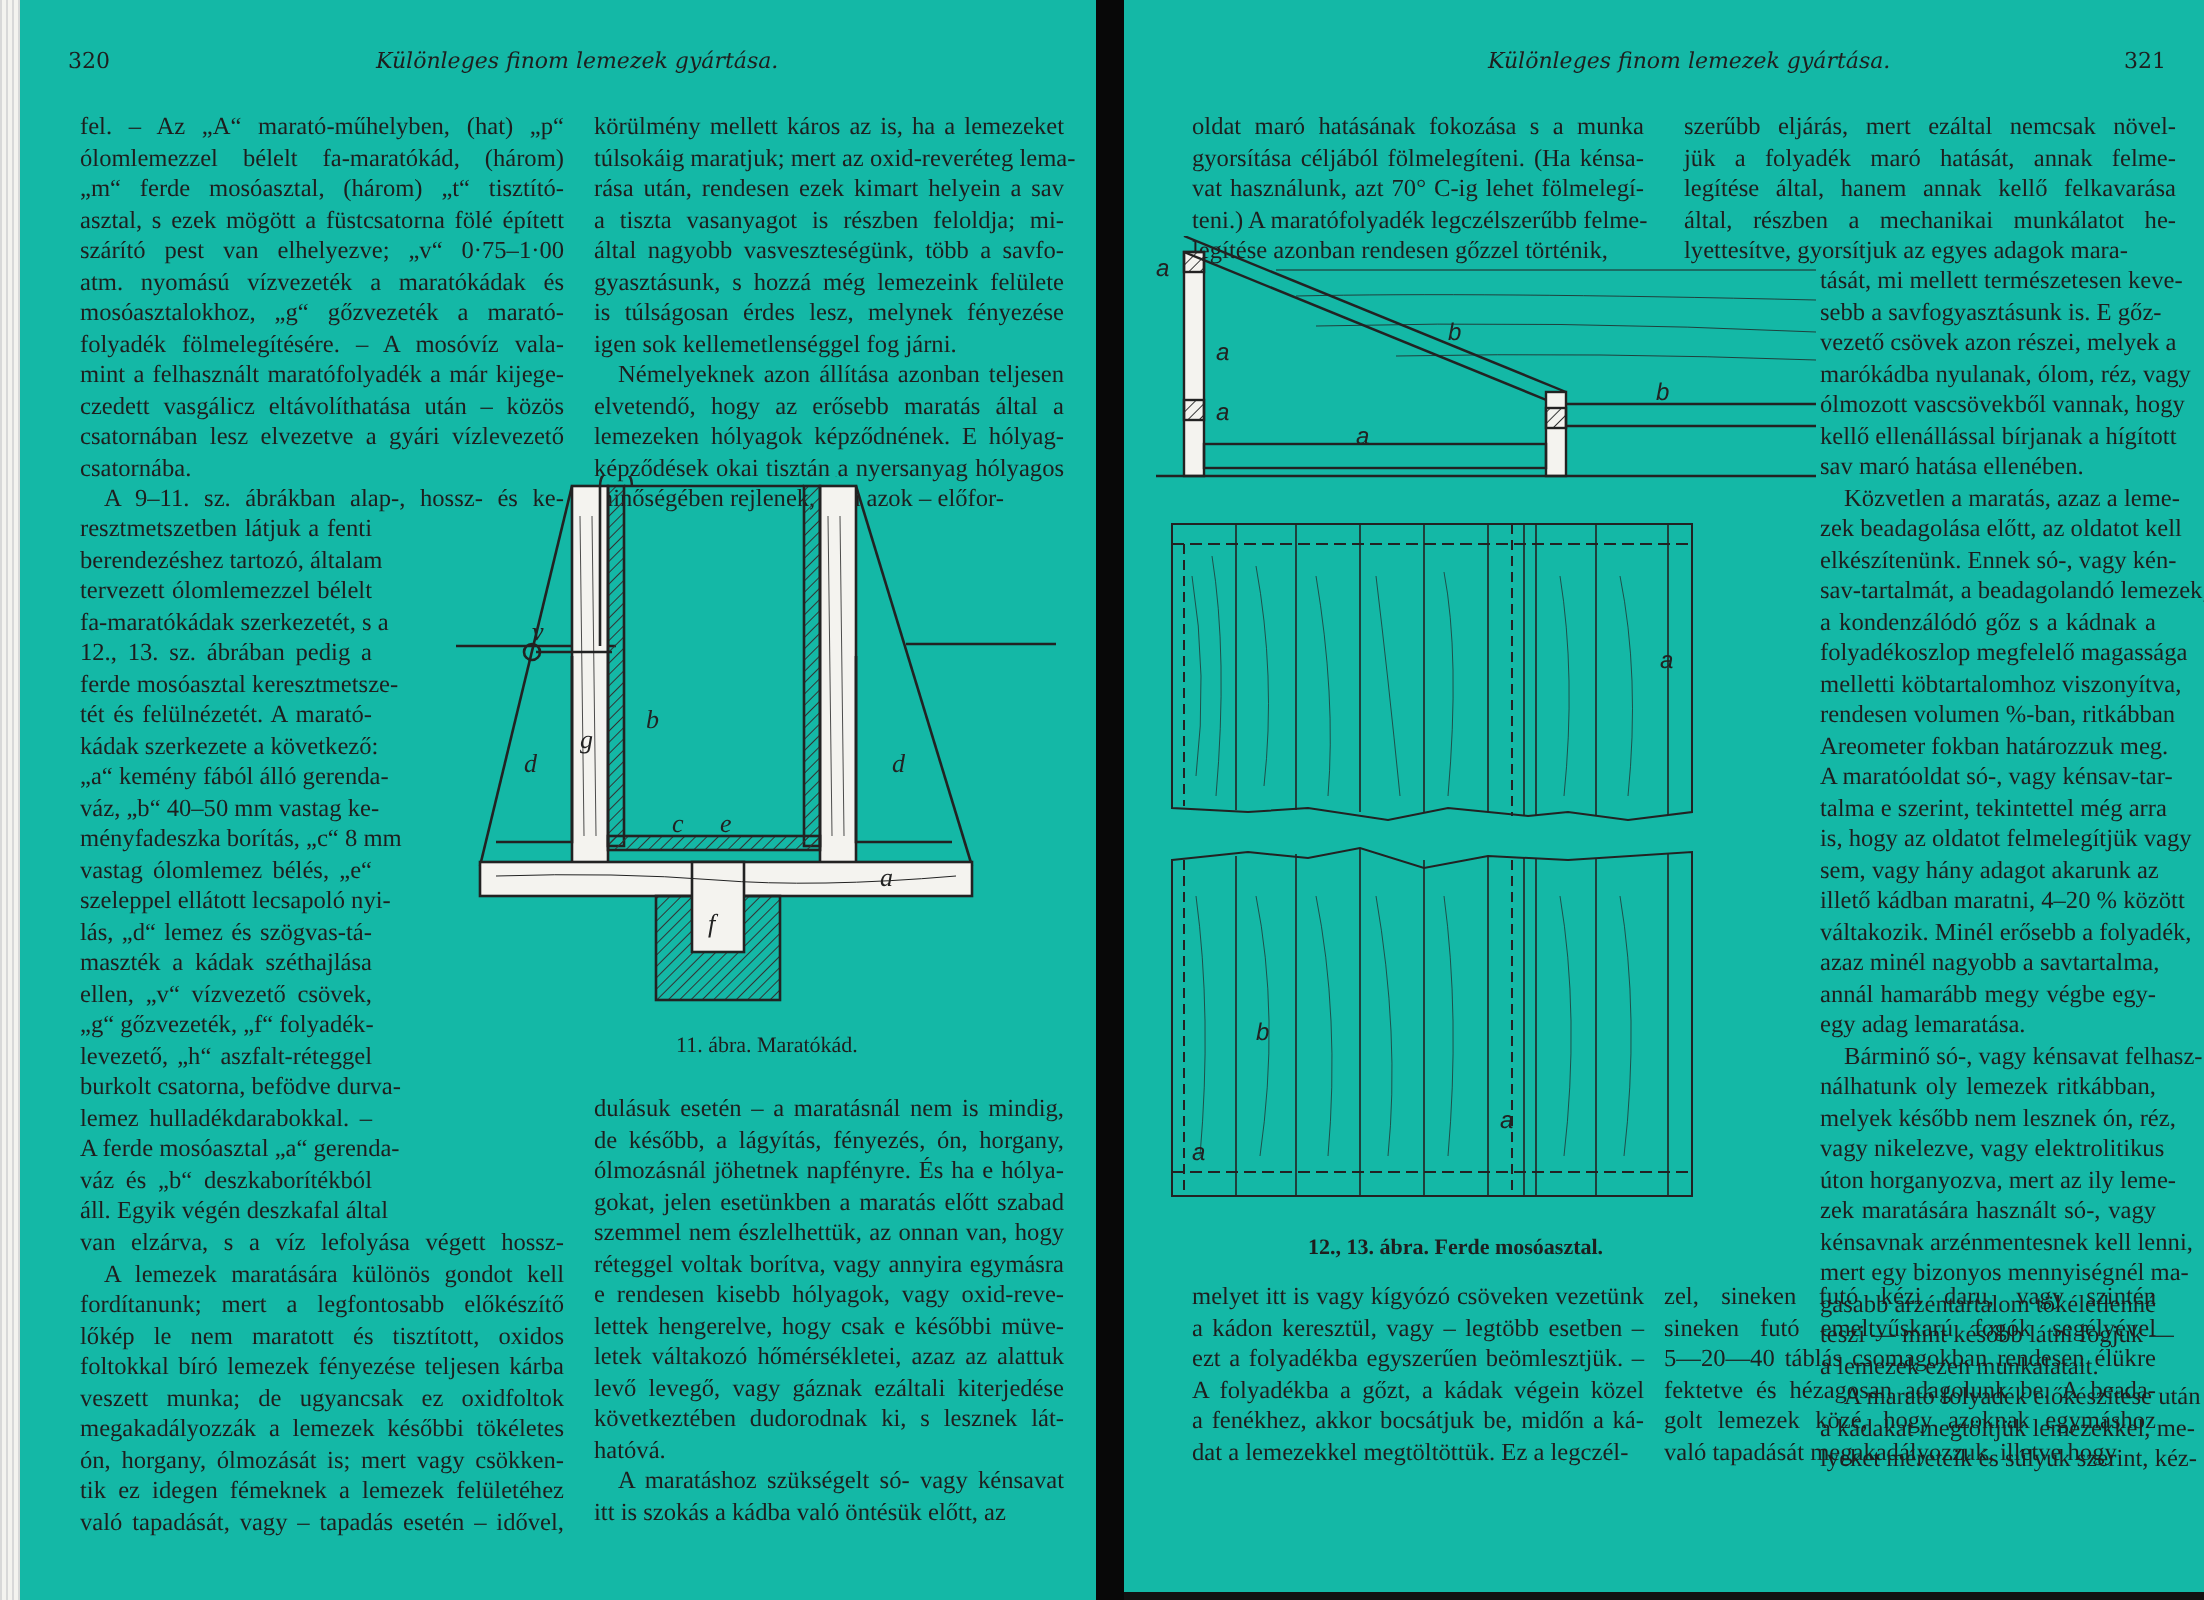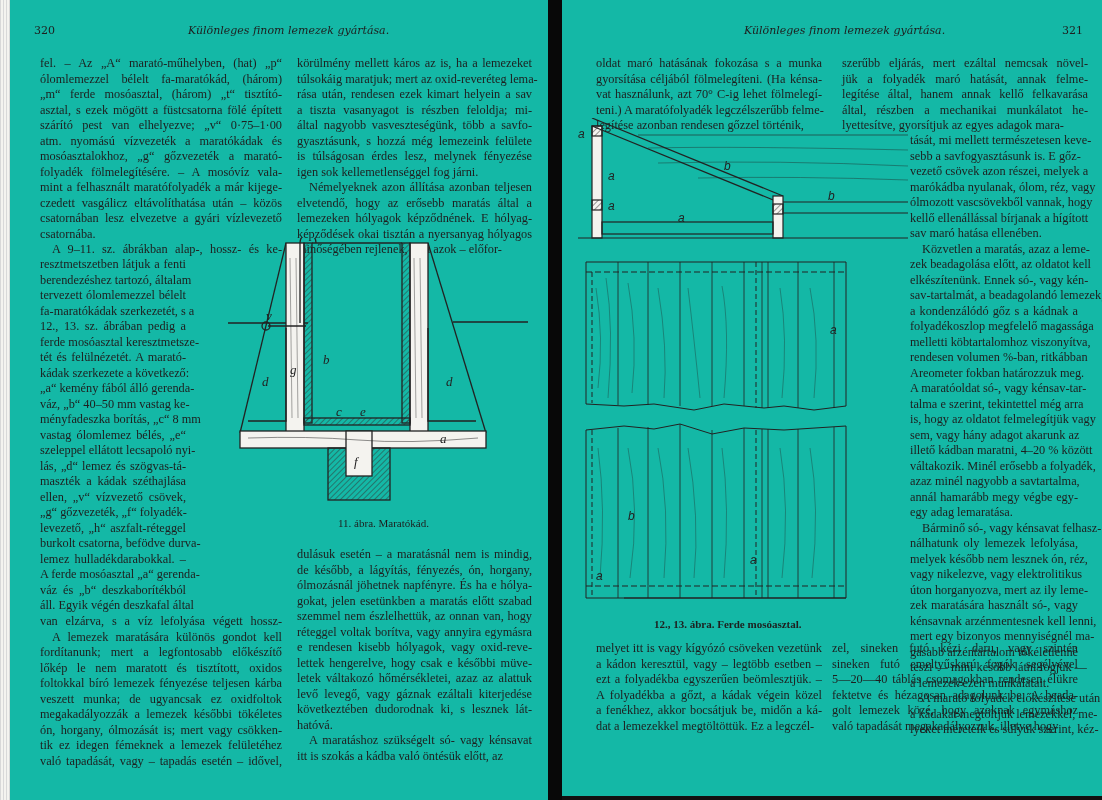--- a/index.html
+++ b/index.html
@@ -211,21 +211,21 @@
       <span class="ln">A maratóoldat só-, vagy kénsav-tar-</span>
       <span class="ln">talma e szerint, tekintettel még arra</span>
       <span class="ln">is, hogy az oldatot felmelegítjük vagy</span>
       <span class="ln">sem, vagy hány adagot akarunk az</span>
       <span class="ln">illető kádban maratni, 4–20 % között</span>
       <span class="ln">váltakozik. Minél erősebb a folyadék,</span>
       <span class="ln">azaz minél nagyobb a savtartalma,</span>
       <span class="ln">annál hamarább megy végbe egy-</span>
       <span class="ln last">egy adag lemaratása.</span>
       <span class="ln" style="text-indent: 12px;">Bárminő só-, vagy kénsavat felhasz-</span>
-      <span class="ln">nálhatunk oly lemezek lefolyása,</span>
+      <span class="ln">nálhatunk oly lemezek ritkábban,</span>
       <span class="ln">melyek később nem lesznek ón, réz,</span>
       <span class="ln">vagy nikelezve, vagy elektrolitikus</span>
       <span class="ln">úton horganyozva, mert az ily leme-</span>
       <span class="ln">zek maratására használt só-, vagy</span>
       <span class="ln">kénsavnak arzénmentesnek kell lenni,</span>
       <span class="ln">mert egy bizonyos mennyiségnél ma-</span>
       <span class="ln">gasabb arzéntartalom tökéletlenné</span>
       <span class="ln">teszi — mint később látni fogjuk —</span>
       <span class="ln last">a lemezek ezen munkálatait.</span>
       <span class="ln" style="text-indent: 12px;">A marató folyadék előkészítése után</span>

